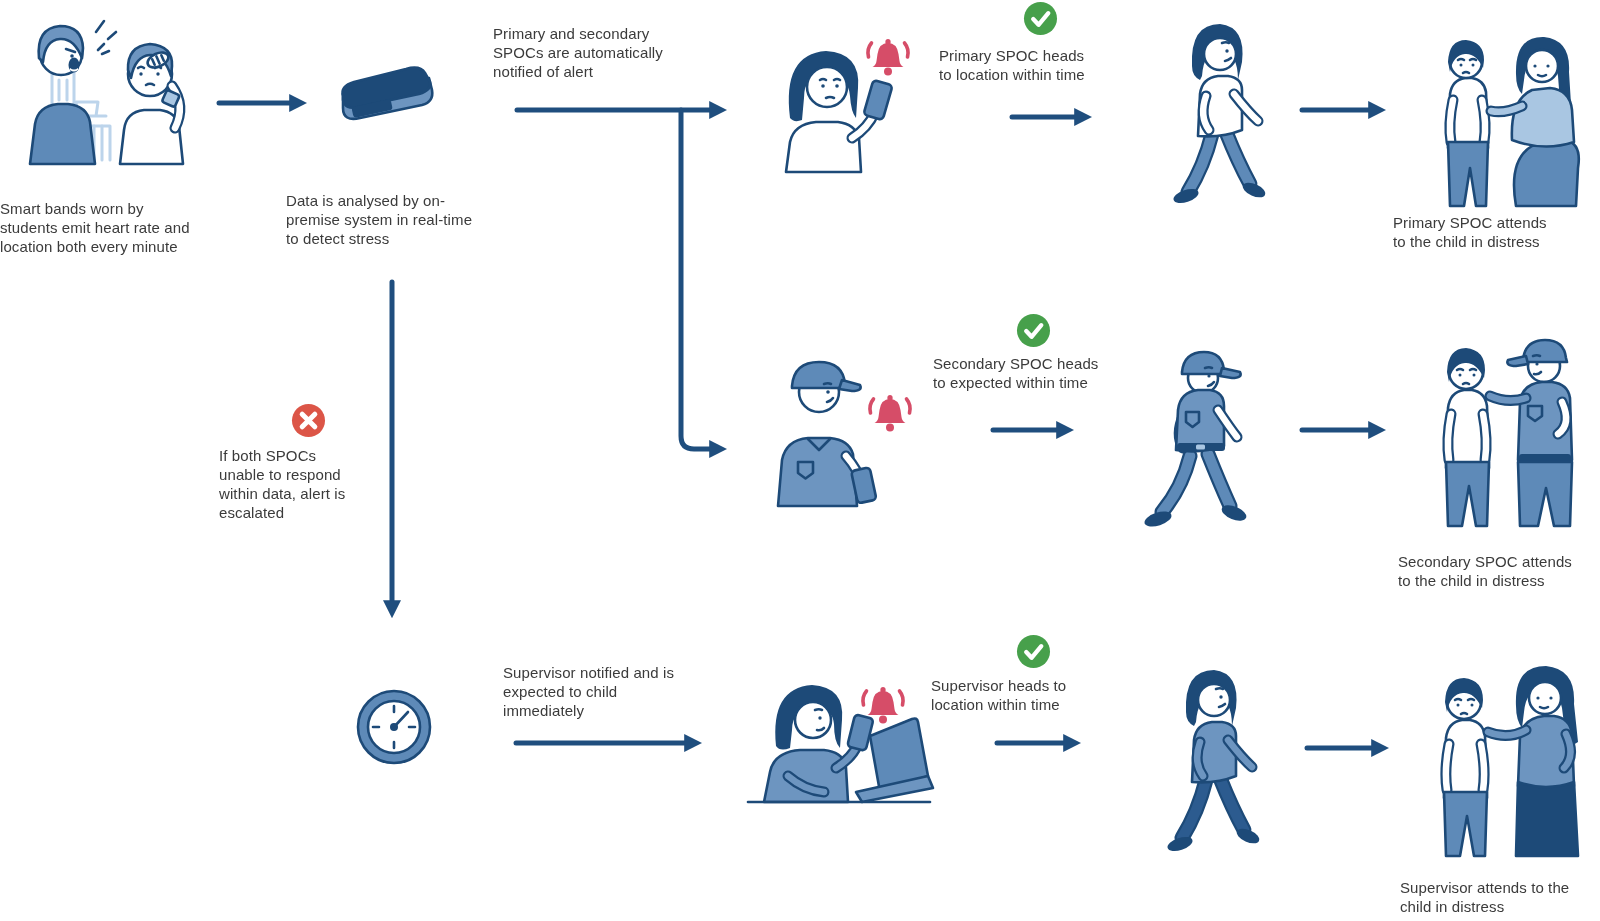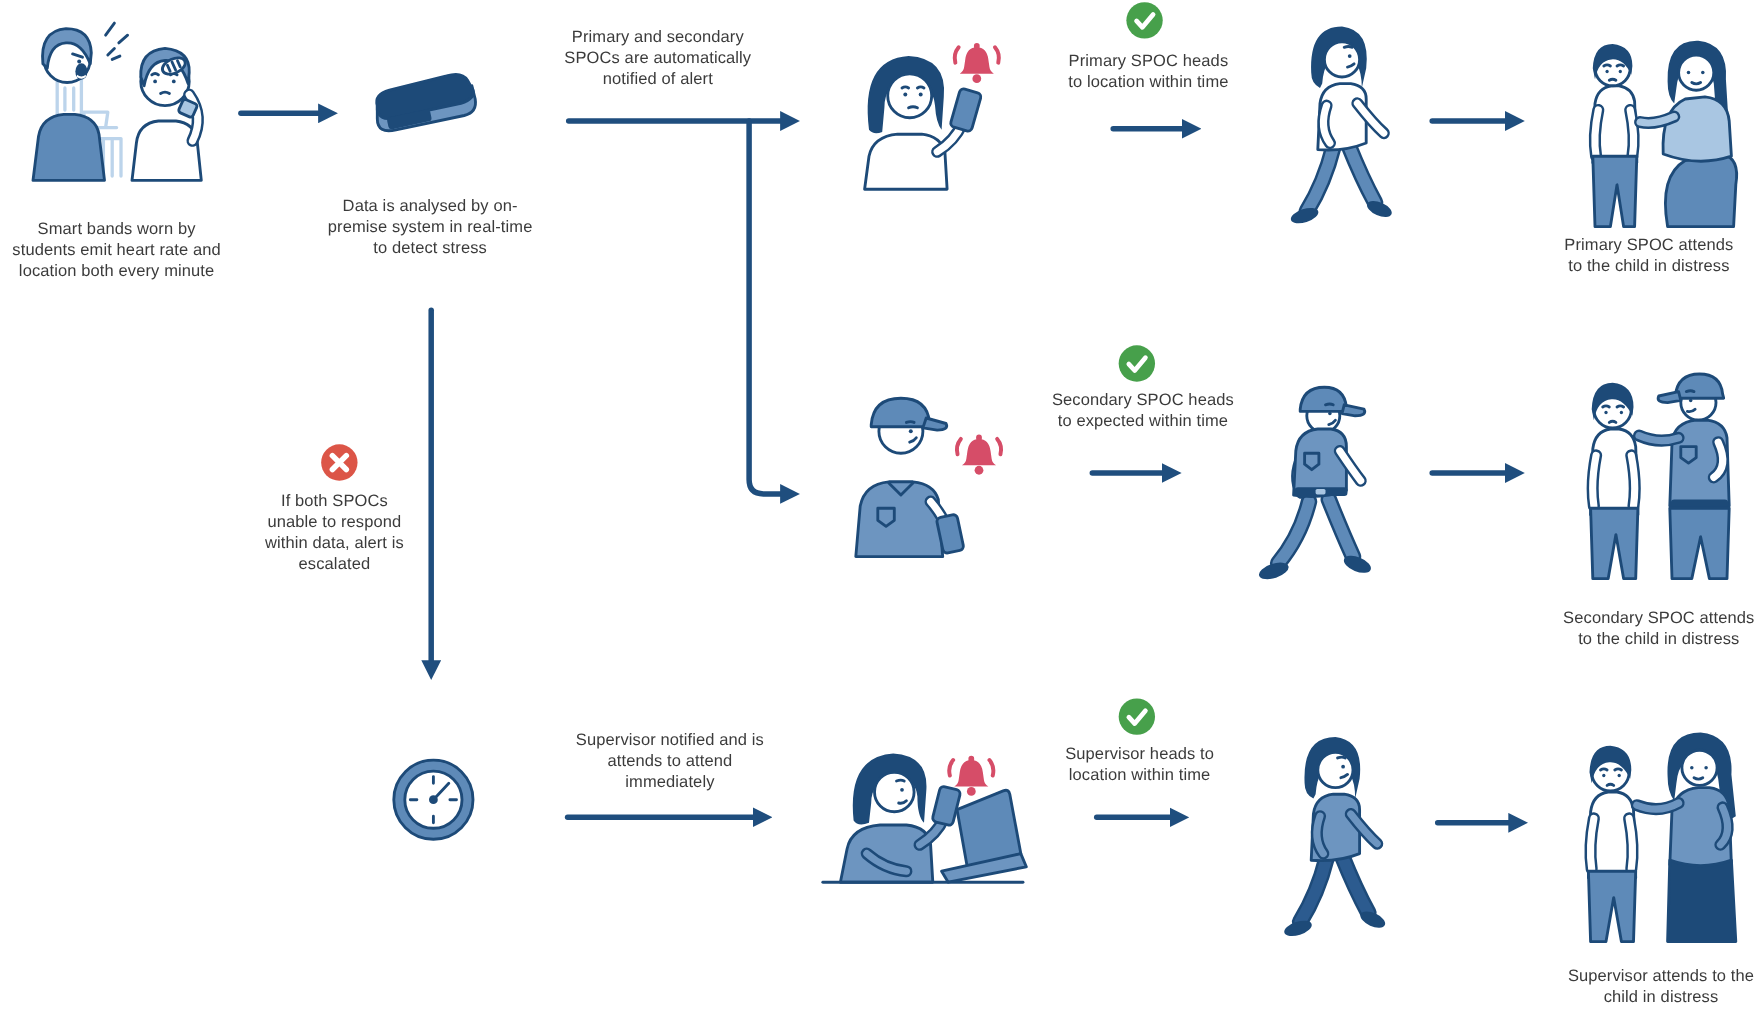--- a/index.html
+++ b/index.html
@@ -1,18 +1,18 @@
 <!DOCTYPE html>
 <html><head>
 <meta charset="utf-8">
 <style>
   html,body{margin:0;padding:0;background:#fff;}
   #canvas{position:relative;width:1600px;height:921px;background:#ffffff;overflow:hidden;
           font-family:"Liberation Sans",sans-serif;}
-  .cap{position:absolute;text-align:center;font-size:15px;line-height:19px;color:#3b3b3b;
+  .cap{position:absolute;text-align:left;font-size:15px;line-height:19px;color:#3b3b3b;
        white-space:pre-line;letter-spacing:0.1px;}
   .abs{position:absolute;}
   svg{overflow:visible;}
   
   .st{stroke:#1d4a78;stroke-width:2.6;stroke-linecap:round;stroke-linejoin:round;}
   .ln{stroke:#1d4a78;stroke-width:2.6;fill:none;stroke-linecap:round;stroke-linejoin:round;}
   .fw{fill:#ffffff;} .fn{fill:#1d4a78;} .fm{fill:#6d95c0;} .fs{fill:#5e8ab8;} .fl{fill:#a9c6e2;}
   .lo{stroke:#1d4a78;stroke-width:11;fill:none;stroke-linecap:round;}
   .Lo{stroke:#1d4a78;stroke-width:15;fill:none;stroke-linecap:round;}
   .iw{stroke:#ffffff;stroke-width:6.5;fill:none;stroke-linecap:round;}
@@ -101,21 +101,21 @@
 students emit heart rate and
 location both every minute</div>
 
   <svg class="abs" style="left:330px;top:58px" width="110" height="78" viewBox="0 0 110 78">
     <path class="st fm" d="M13 36 L13 50 Q13 64 30 60 L92 47 Q104 44 102 32 L99 20 L18 38 Z"></path>
     <path class="st fn" d="M13 38 Q10 28 24 24 L76 11 Q90 7 95 15 L100 24 Q102 32 89 36 L28 49 Q15 52 13 42 Z"></path>
     <g transform="rotate(-12 42 50)">
       <rect class="fn" x="22" y="45" width="40" height="11" rx="3"></rect>
     </g>
   </svg>
-  <div class="cap" style="left:286px;top:178px;width:210px">Data is analysed by on-
+  <div class="cap" style="left:286px;top:191px;width:210px">Data is analysed by on-
 premise system in real-time
 to detect stress</div>
 
   <div class="cap" style="left:493px;top:24px;width:210px">Primary and secondary
 SPOCs are automatically
 notified of alert</div>
 
   <svg class="abs" style="left:746px;top:26px" width="162" height="146" viewBox="0 0 162 146">
     <use href="#bell" x="118" y="10" width="48" height="42"></use>
     <path class="fn" d="M44 92 Q36 28 80 25 Q115 27 112 62 L110 92 Q105 86 104 70 Q102 48 80 48 Q58 48 58 72 L56 94 Q48 97 44 92 Z"></path>
@@ -278,21 +278,21 @@
 to the child in distress</div>
 
   <svg class="abs" style="left:354px;top:687px" width="80" height="80" viewBox="0 0 80 80">
     <circle class="st fs" cx="40" cy="40" r="36"></circle>
     <circle class="st fw" cx="40" cy="40" r="26"></circle>
     <path class="ln" d="M40 19 V25 M40 55 V61 M19 40 H25 M55 40 H61" stroke-width="3"></path>
     <path class="ln" d="M40 40 L54 25" stroke-width="3.2"></path>
     <circle class="fn" cx="40" cy="40" r="4"></circle>
   </svg>
   <div class="cap" style="left:503px;top:663px;width:212px">Supervisor notified and is
-attends to attend
+expected to child
 immediately</div>
 
   <svg class="abs" style="left:740px;top:650px" width="196" height="162" viewBox="0 0 196 162">
     <use href="#bell" x="119" y="34" width="48" height="42"></use>
     <path class="fn" d="M36 96 Q30 38 72 35 Q105 37 102 70 L100 98 Q94 92 94 74 Q92 56 72 58 Q52 60 52 80 L50 98 Q40 102 36 96 Z"></path>
     <circle class="st fw" cx="73" cy="70" r="18"></circle>
     <circle class="fn" cx="80" cy="68" r="1.7"></circle>
     <path class="ln" d="M75 60 Q79 58.5 82 60 M77 80 Q81 81 84 78" stroke-width="2"></path>
     <path class="st fm" d="M24 152 L30 122 Q34 102 60 100 L84 100 Q104 102 106 118 L108 152 Z"></path>
     <path class="lo" d="M96 118 Q112 108 118 94"></path>

